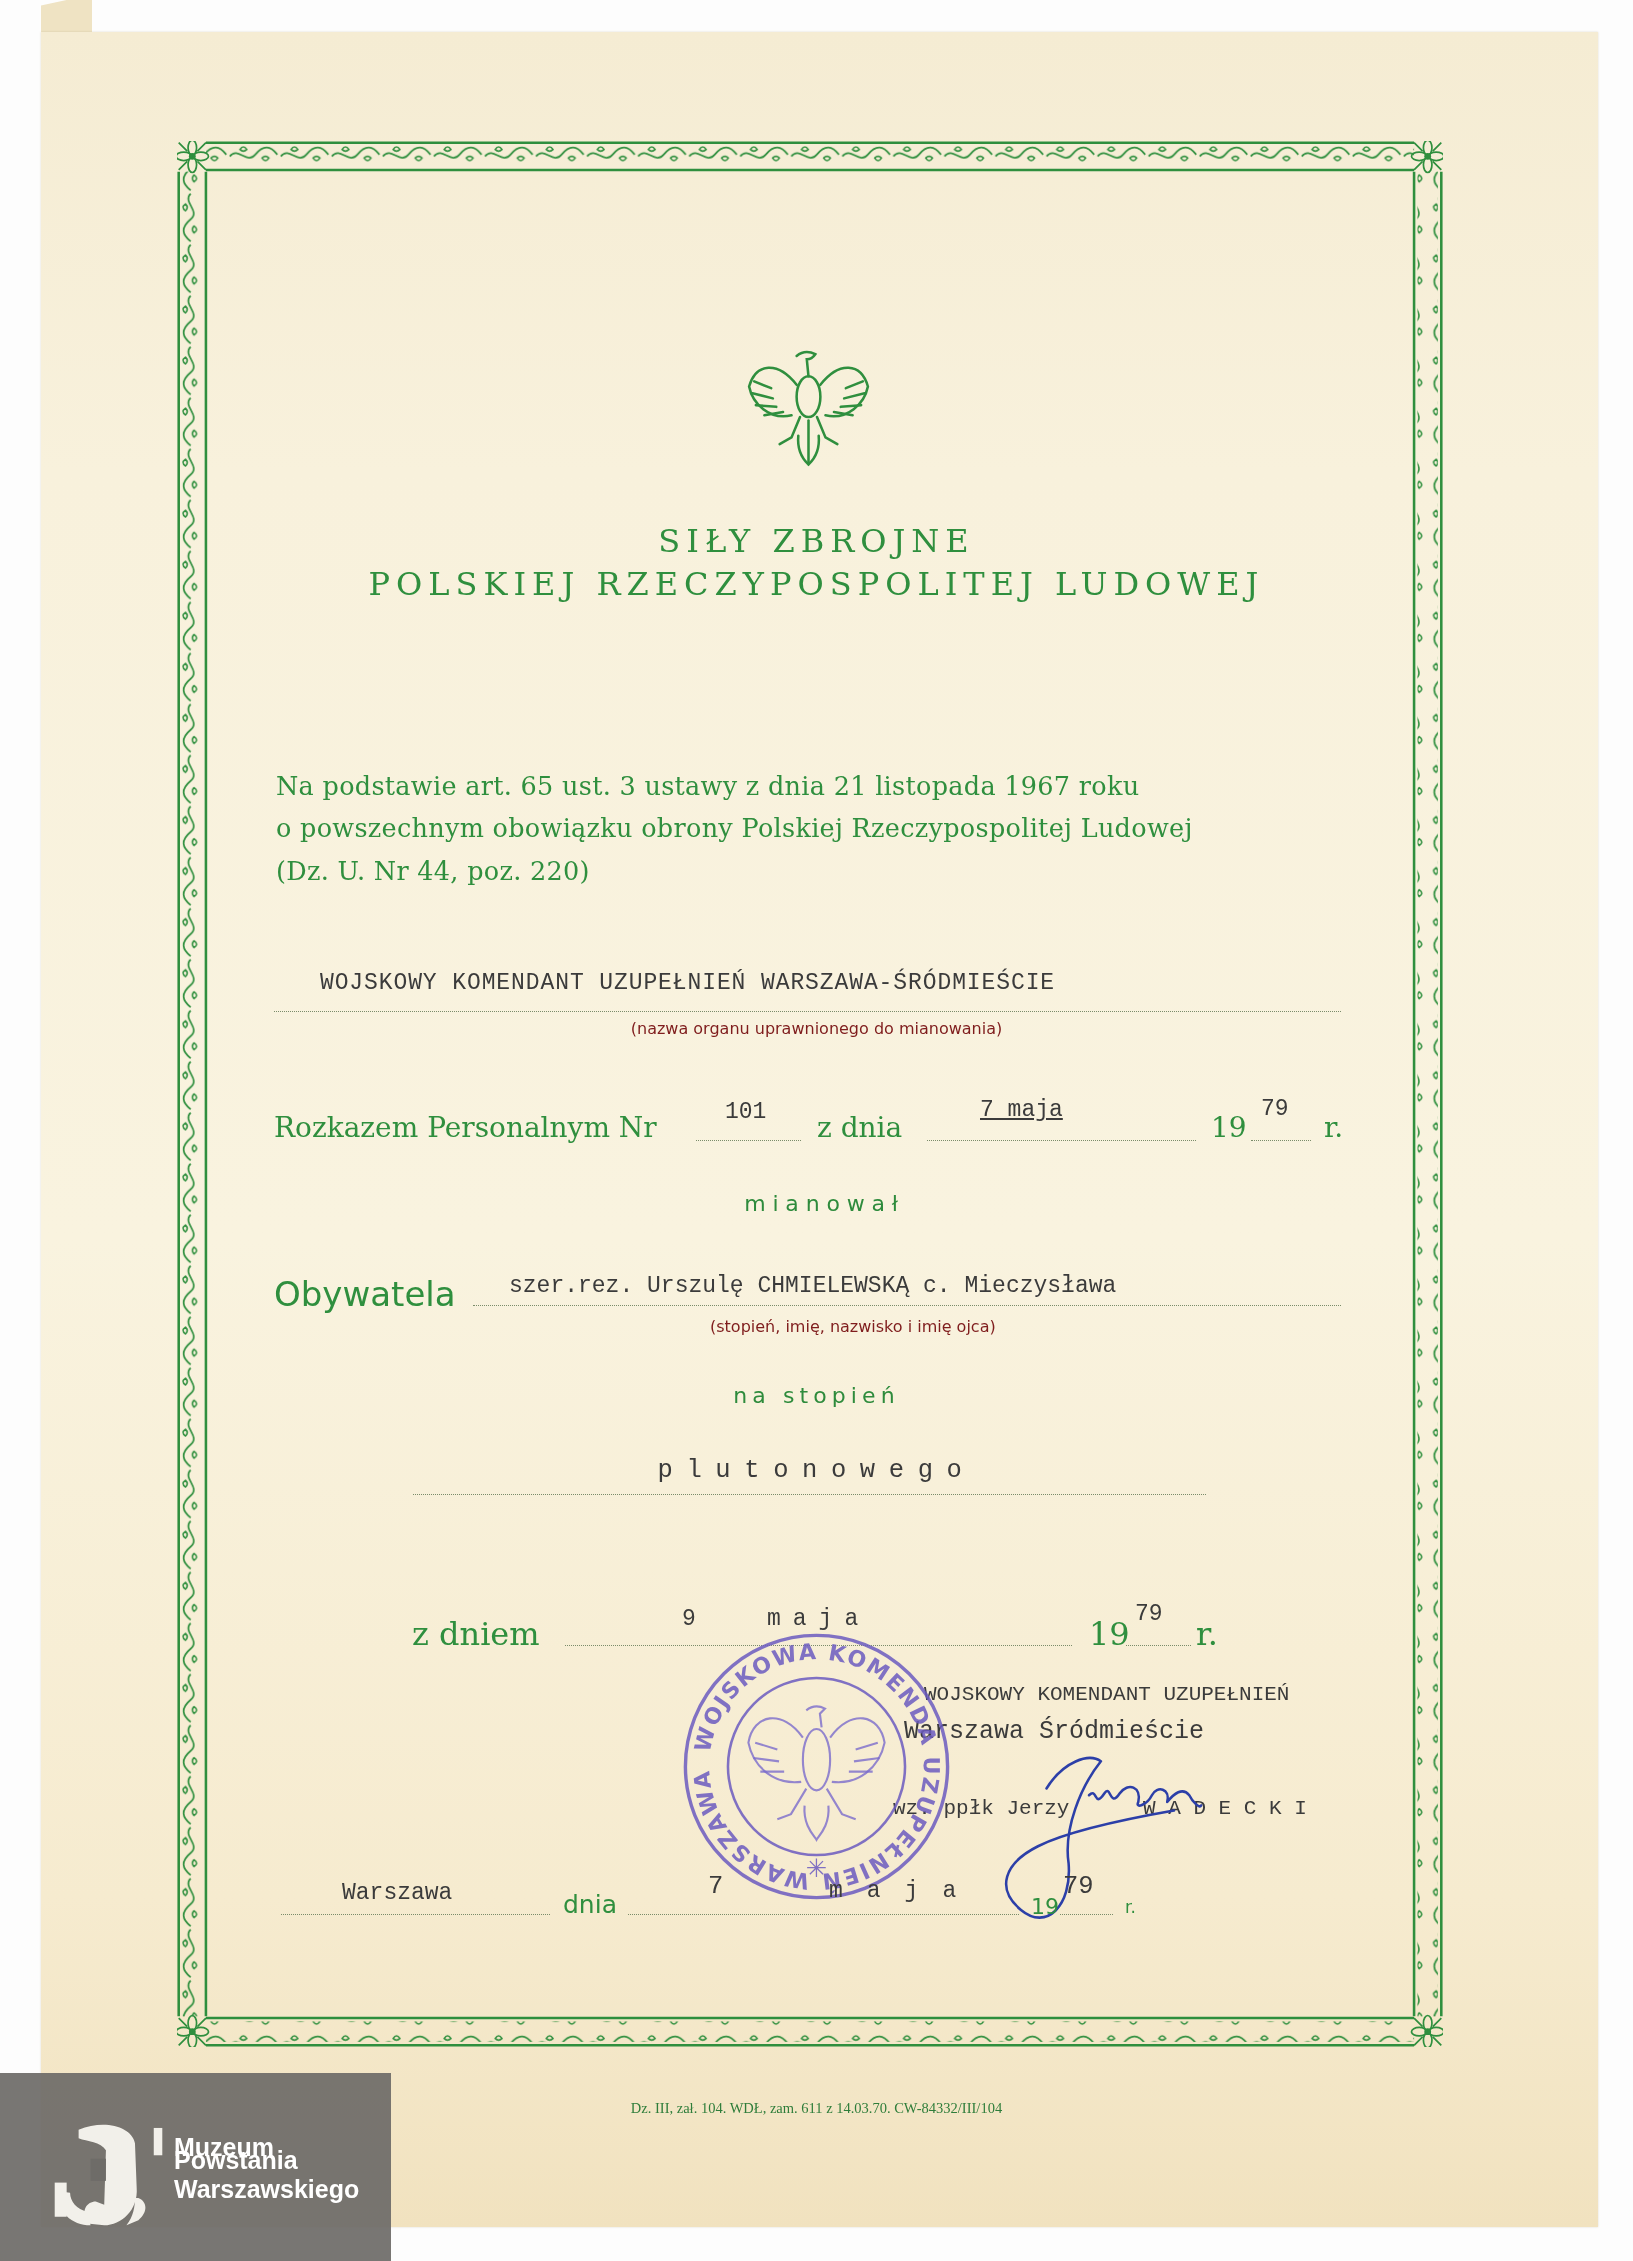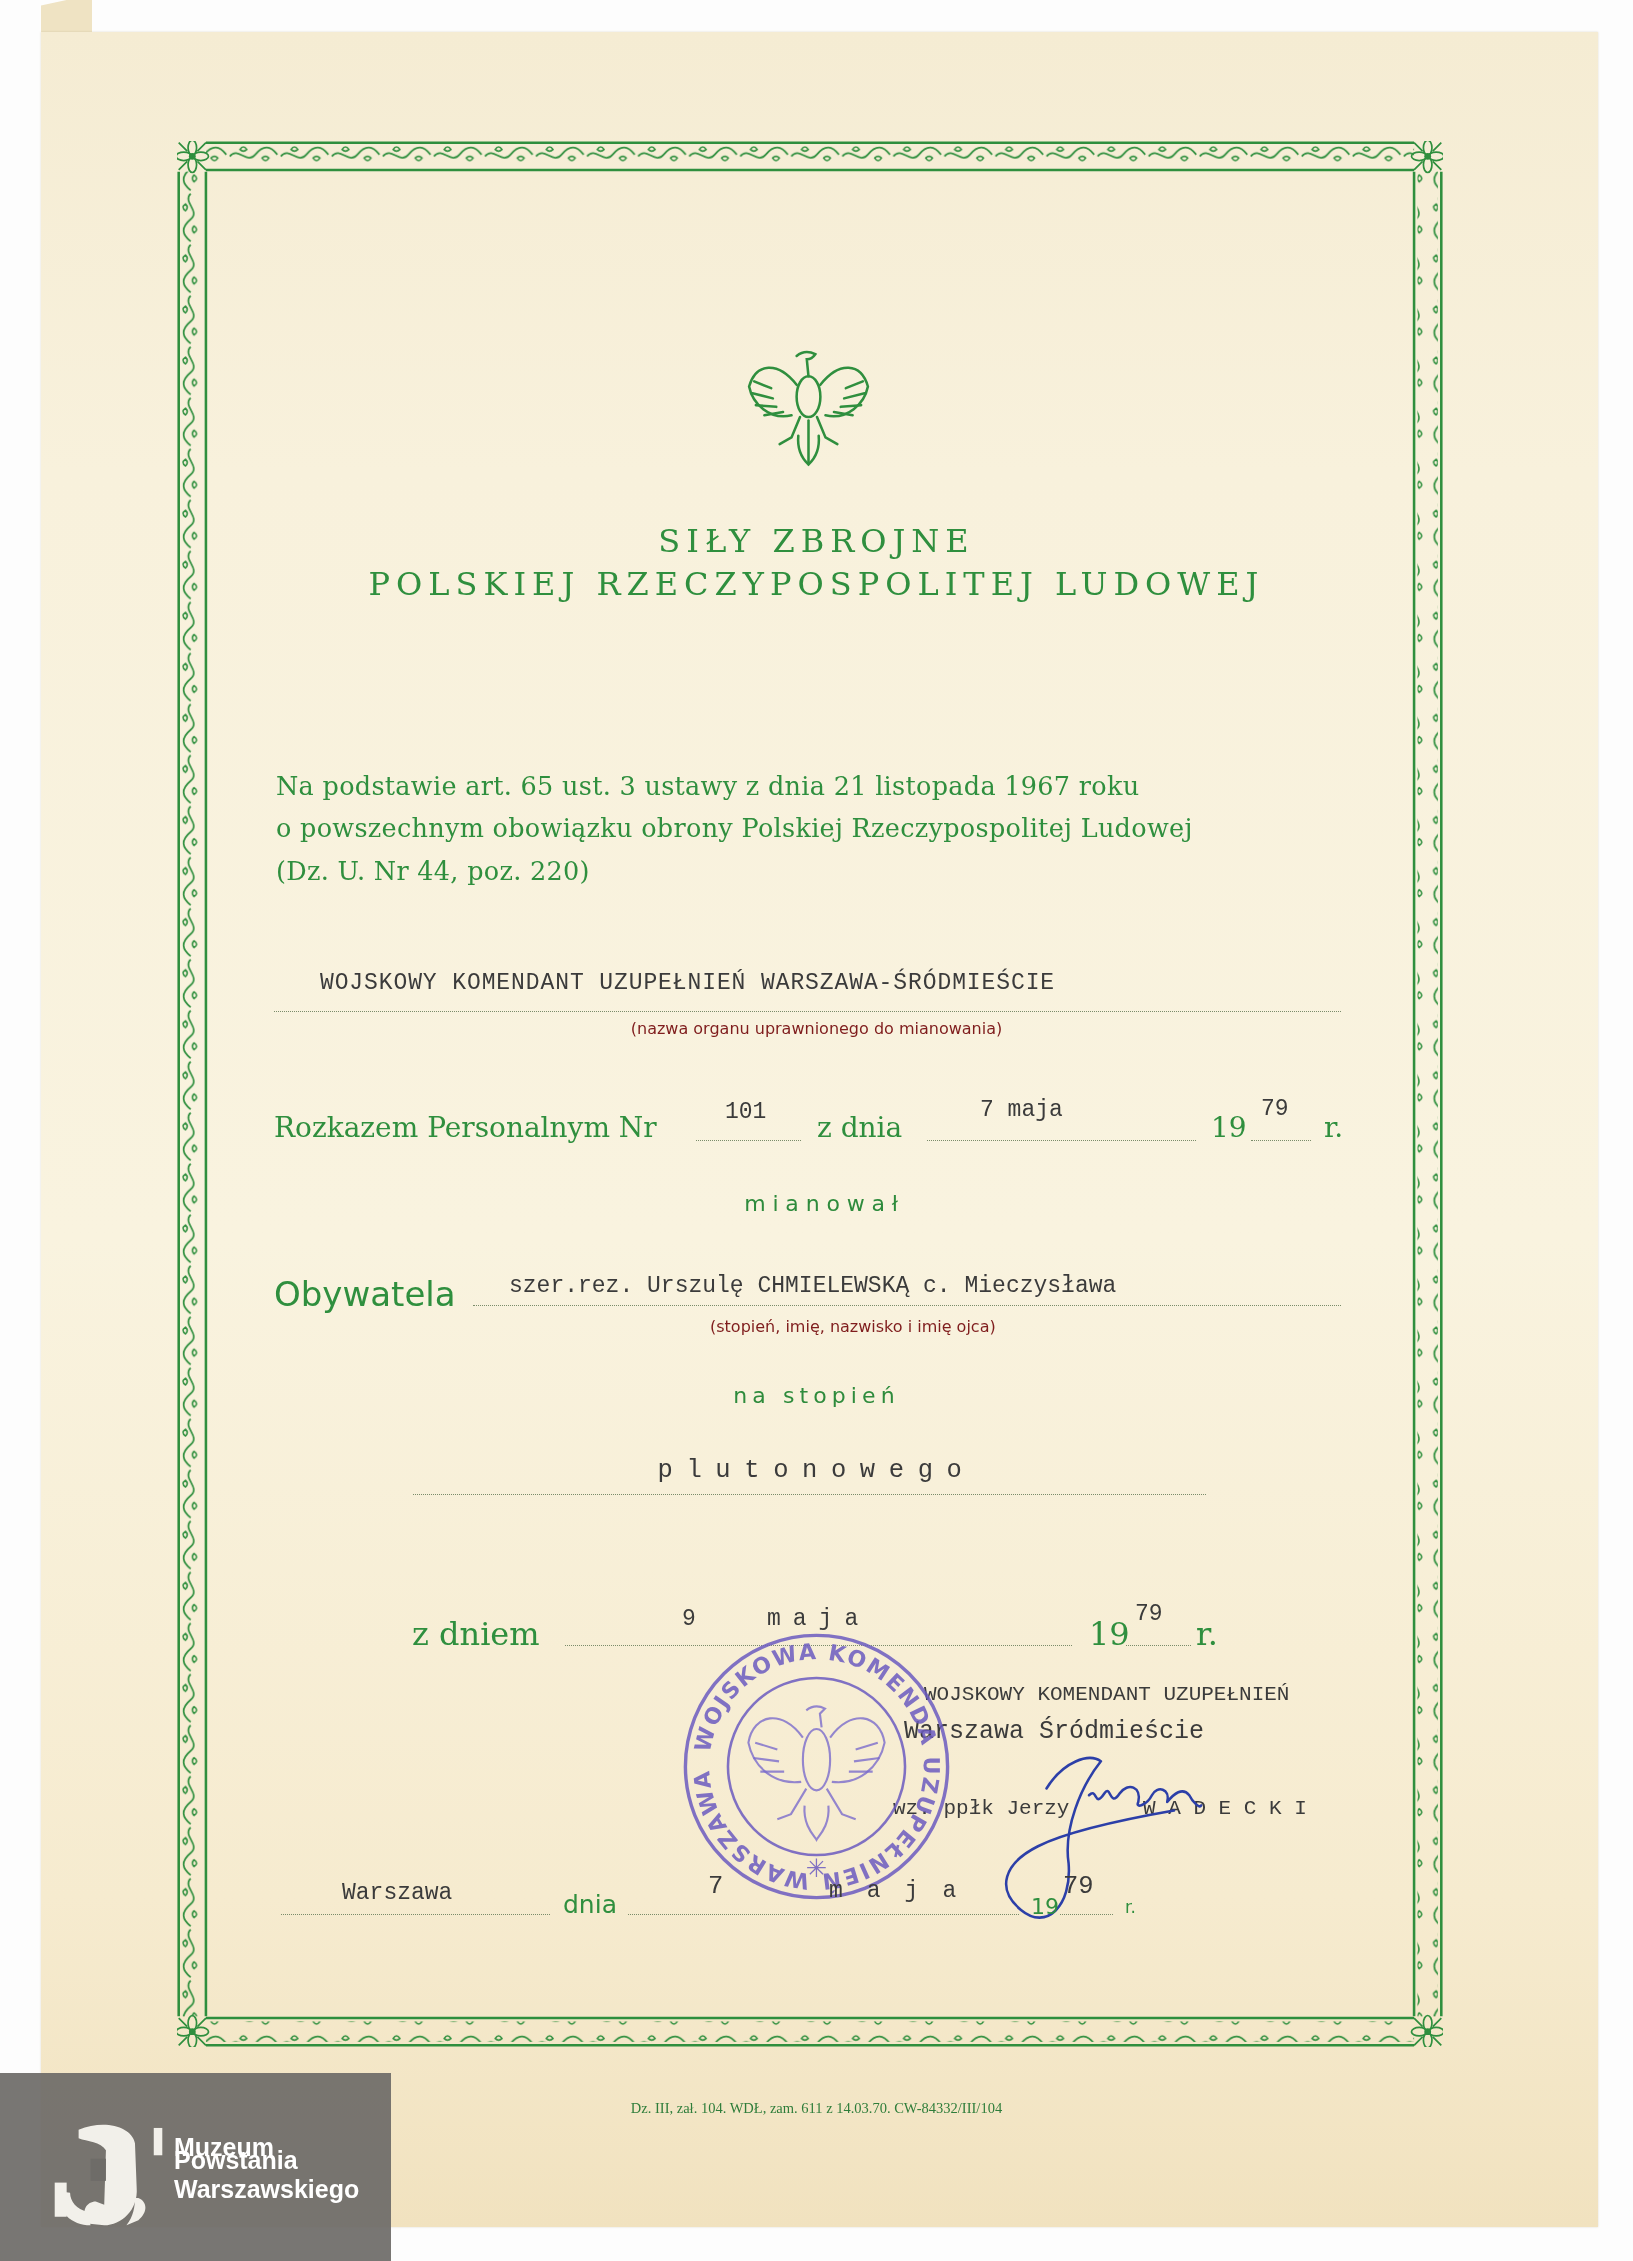--- a/index.html
+++ b/index.html
@@ -112,21 +112,21 @@
 
 <div class="abs type" style="left:0;width:1375px;text-align:center;top:970px;font-size:23px;letter-spacing:0.9px;">WOJSKOWY KOMENDANT UZUPEŁNIEŃ WARSZAWA-ŚRÓDMIEŚCIE</div>
 <div class="dotline" style="left:274px;top:1011px;width:1067px;"></div>
 <div class="abs caption" style="left:0;width:1633px;text-align:center;top:1019px;">(nazwa organu uprawnionego do mianowania)</div>
 
 <div class="abs label30" style="left:274px;top:1111px;">Rozkazem Personalnym Nr</div>
 <div class="dotline" style="left:696px;top:1140px;width:105px;"></div>
 <div class="abs type" style="left:725px;top:1099px;font-size:23px;">101</div>
 <div class="abs label30" style="left:817px;top:1111px;">z dnia</div>
 <div class="dotline" style="left:927px;top:1140px;width:269px;"></div>
-<div class="abs type" style="left:980px;top:1097px;font-size:23px;"><span>7 maja</span></div>
+<div class="abs type" style="left:980px;top:1097px;font-size:23px;text-decoration:underline;"><span>7 maja</span></div>
 <div class="abs label30" style="left:1211px;top:1111px;">19</div>
 <div class="dotline" style="left:1251px;top:1140px;width:60px;"></div>
 <div class="abs type" style="left:1261px;top:1096px;font-size:23px;">79</div>
 <div class="abs label30" style="left:1324px;top:1111px;">r.</div>
 
 <div class="abs green spaced" style="left:0;width:1633px;text-align:center;top:1191px;font-family:'DejaVu Sans',sans-serif;font-size:22px;padding-left:8px;">mianował</div>
 
 <div class="abs" style="left:274px;top:1274px;font-family:'DejaVu Sans',sans-serif;font-size:34px;color:#2f8f3e;">Obywatela</div>
 <div class="dotline" style="left:473px;top:1305px;width:868px;"></div>
 <div class="abs type" style="left:509px;top:1273px;font-size:23px;">szer.rez. Urszulę CHMIELEWSKĄ c. Mieczysława</div>

